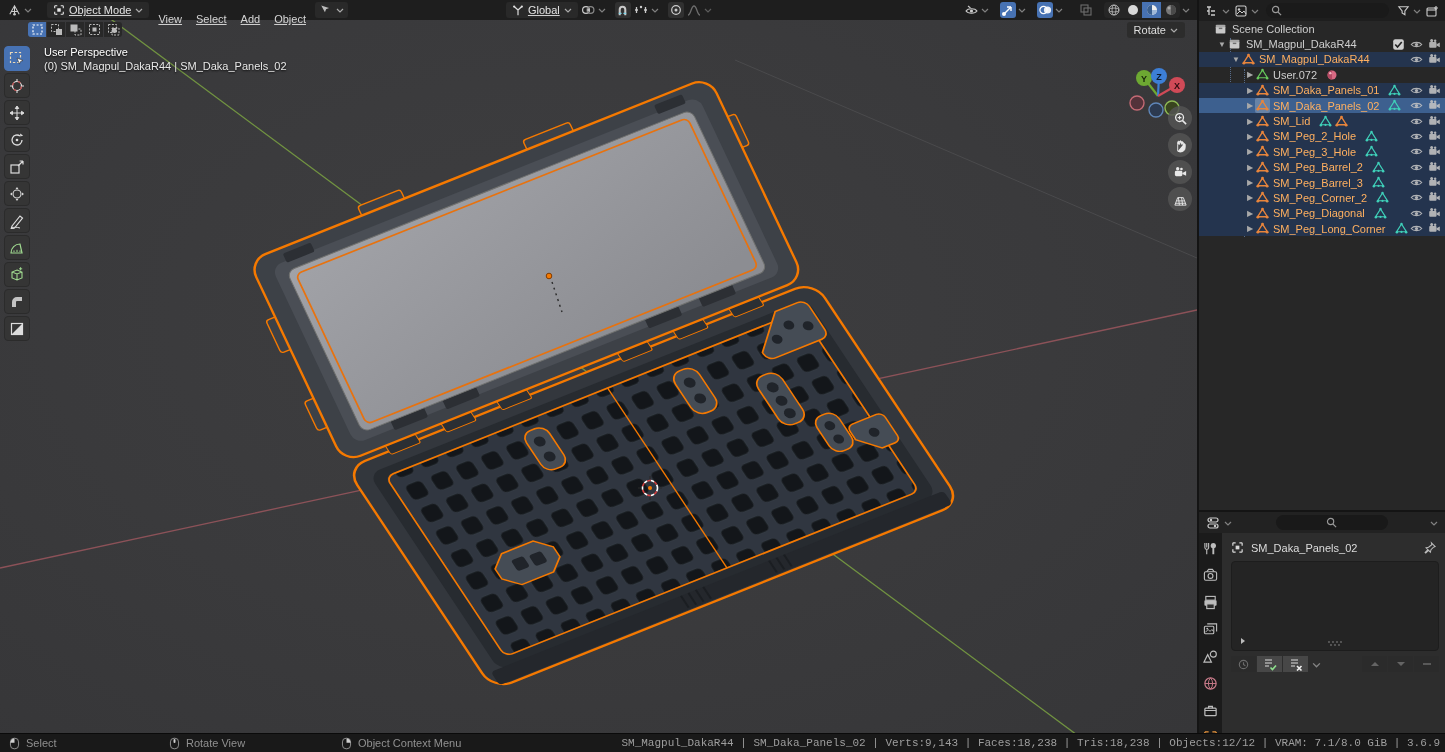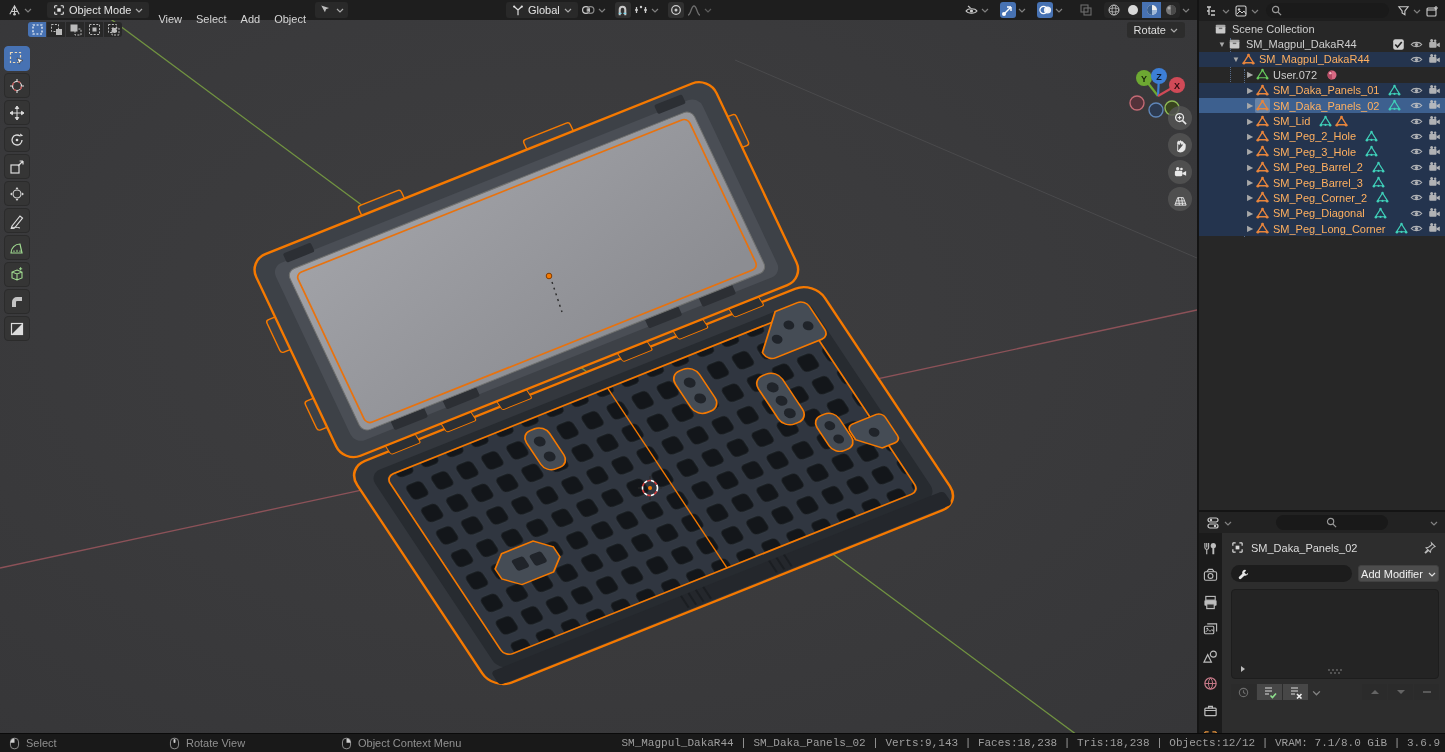--- a/index.html
+++ b/index.html
@@ -3,21 +3,21 @@
 <meta charset="utf-8">
 <style>
   * { margin:0; padding:0; box-sizing:border-box; }
   html,body { width:1445px; height:752px; overflow:hidden; background:#111;
     font-family:"Liberation Sans","DejaVu Sans",sans-serif; font-size:11px; color:#cfcfcf;
     -webkit-font-smoothing:antialiased; }
   .abs { position:absolute; }
   svg { display:block; }
 
   
-  #topbar { left:0; top:0; width:1197px; height:20px; background:#1e1e1e; display:flex; align-items:center; padding:0 6px; gap:2px; z-index:5; }
+  #topbar { left:0; top:0; width:1197px; height:20px; background:#1e1e1e; display:flex; align-items:center; padding:0 6px; gap:2px; z-index:5;text-decoration:underline; }
   .menu { padding:2px 7px; color:#d6d6d6; border-radius:3px; cursor:default;margin-top:18px; }
   .pill { display:flex; align-items:center; gap:4px; background:#292929; border-radius:3px; padding:1px 6px; height:16px; color:#e3e3e3; }
   .hgap { width:10px; }
   .hdr-ico { width:16px; height:16px; display:inline-flex; align-items:center; justify-content:center; border-radius:3px; }
   .hdr-ico.on { background:#4772b3; }
   .hdr-ico.dim { opacity:.45; }
   .chev { width:9px; height:16px; display:inline-flex; align-items:center; opacity:.7; }
   .shadegrp { display:flex; background:#262626; border-radius:4px; overflow:hidden; }
   .shadegrp .hdr-ico { border-radius:0; width:19px; }
 
@@ -475,20 +475,24 @@
         </svg>
       </div>
       <div class="toolbtn">
         <svg width="16" height="16" viewBox="0 0 16 16">
           <rect x="2.5" y="2.5" width="11" height="11" fill="none" stroke="#ddd" stroke-width="1.2"></rect>
           <path d="M13.5 2.5 v11 h-11z" fill="#ddd"></path>
         </svg>
       </div>
     </div>
 
+  <div id="vp-text" class="abs">
+    <div>User Perspective</div>
+    <div class="l2">(0) SM_Magpul_DakaR44 | SM_Daka_Panels_02</div>
+  </div>
 
   <svg id="gizmo" class="abs" style="left:1122px;top:36px" width="72" height="72" viewBox="0 0 72 72">
     <g stroke-width="2.2">
       <line x1="36" y1="40" x2="22" y2="22" stroke="#6da832"></line>
       <line x1="36" y1="40" x2="37" y2="20" stroke="#3d7fd6"></line>
       <line x1="36" y1="40" x2="55" y2="29" stroke="#d04a57"></line>
     </g>
     <circle cx="22" cy="22" r="8" fill="#6da832"></circle>
     <circle cx="37" cy="20" r="8" fill="#3d7fd6"></circle>
     <circle cx="55" cy="29" r="8" fill="#d04a57"></circle>
@@ -1177,33 +1181,20 @@
       <svg width="13" height="13" viewBox="0 0 14 14">
           <path d="M2 2 h3 M9 2 h3 M2 2 v3 M12 2 v3 M2 9 v3 M12 9 v3 M2 12 h3 M9 12 h3" stroke="#d8d8d8" stroke-width="1.3" fill="none"></path>
           <rect x="5" y="5" width="4" height="4" fill="#d8d8d8"></rect>
         </svg>
       <span>SM_Daka_Panels_02</span>
       <span style="flex:1"></span>
       <svg width="13" height="13" viewBox="0 0 14 14">
           <path d="M8 2 l4 4 -2 .8 -2.5 2.5 -.6 2.7 -2-2 -3 3 -.7-.7 3-3 -2-2 2.7-.6 L8.4 4z" fill="none" stroke="#bbb" stroke-width="1.1"></path>
         </svg>
     </div>
-    <div id="prop-modrow">
-      <span id="mod-field">
-        <svg width="12" height="12" viewBox="0 0 14 14">
-            <path d="M9.5 2 a3.5 3.5 0 0 0 -3.3 4.6 L2.5 10.3 a1.6 1.6 0 0 0 2.3 2.3 L8.5 8.9 A3.5 3.5 0 0 0 13 5.4 l-2.2 2.2 -2.3-2.3 2.2-2.2 A3.5 3.5 0 0 0 9.5 2z" fill="#e6e6e6"></path>
-          </svg>
-      </span>
-      <span id="add-mod-btn">
-        <span>Add Modifier</span>
-        <svg width="8" height="8" viewBox="0 0 8 8">
-            <path d="M1 3 l3 3 3-3" stroke="#ddd" fill="none" stroke-width="1.2"></path>
-          </svg>
-      </span>
-    </div>
     <div id="mod-area">
       <svg class="abs" style="left:7px;bottom:5px" width="8" height="8" viewBox="0 0 8 8">
           <path d="M2 1 l4 3 -4 3z" fill="#bbb"></path>
         </svg>
       <svg class="abs" style="left:50%;bottom:3px;margin-left:-8px" width="16" height="7" viewBox="0 0 16 7">
           <g fill="#6a6a6a">
             <circle cx="2" cy="2" r=".9"></circle>
             <circle cx="6" cy="2" r=".9"></circle>
             <circle cx="10" cy="2" r=".9"></circle>
             <circle cx="14" cy="2" r=".9"></circle>

